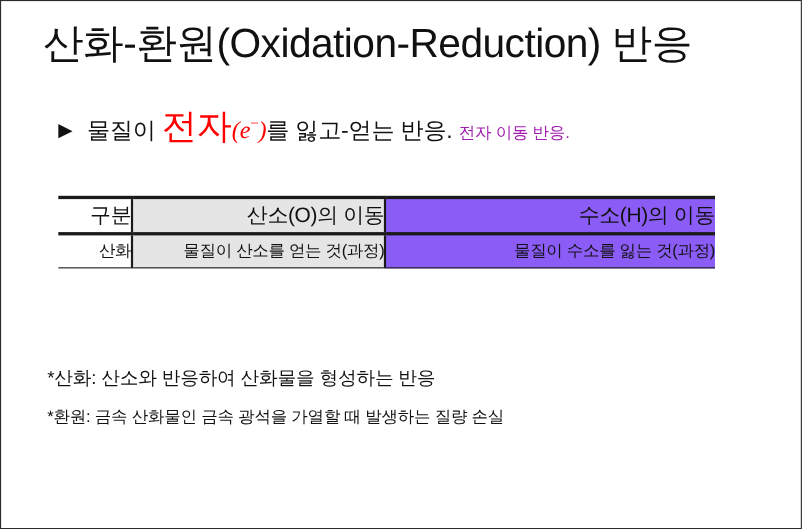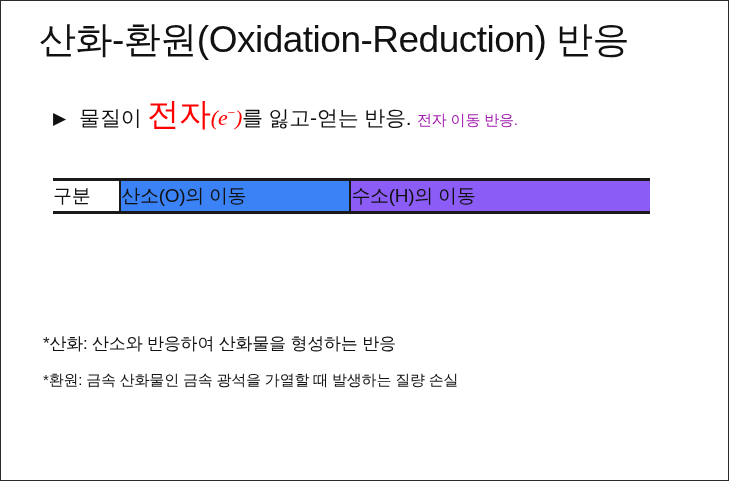--- a/index.html
+++ b/index.html
@@ -84,21 +84,21 @@
     position: absolute;
     left: 52px;
     top: 177px;
     width: 597px;
     border-collapse: collapse;
     table-layout: fixed;
   }
   .compare-table td {
     padding: 0;
     color: #111111;
-    text-align: left;
+    text-align: right;
     vertical-align: middle;
     letter-spacing: -0.3px;
   }
   .compare-table tr.head-row td {
     height: 30px;
     font-size: 19px;
     border-top: 3px solid #1a1a1a;
     border-bottom: 3px solid #1a1a1a;
   }
   .compare-table tr.body-row td {
@@ -115,21 +115,21 @@
   
   .col-label  { width: 62px; }
   .col-oxy    { width: 212px; }
   .col-hyd    { width: 276px; }
 
   
   td.cell-label {
     border-right: 2px solid #1a1a1a;
   }
   td.cell-oxy {
-    background: #3b82f6;
+    background: #e5e5e5;
     border-right: 2px solid #1a1a1a;
   }
   td.cell-hyd {
     background: #8b5cf6;
   }
 
   
   .footnote {
     position: absolute;
     left: 42px;
@@ -159,19 +159,24 @@
       <col class="col-label">
       <col class="col-oxy">
       <col class="col-hyd">
     </colgroup>
     <tbody>
       <tr class="head-row">
         <td class="cell-label">구분</td>
         <td class="cell-oxy">산소(O)의  이동</td>
         <td class="cell-hyd">수소(H)의  이동</td>
       </tr>
+      <tr class="body-row body-row-1">
+        <td class="cell-label">산화</td>
+        <td class="cell-oxy">물질이  산소를  얻는  것(과정)</td>
+        <td class="cell-hyd">물질이  수소를  잃는  것(과정)</td>
+      </tr>
     </tbody>
   </table>
 
   <div class="footnote footnote-1">*산화: 산소와  반응하여  산화물을  형성하는  반응</div>
   <div class="footnote footnote-2">*환원: 금속 산화물인 금속 광석을  가열할  때  발생하는  질량  손실</div>
 
 </div>
 
 </body></html>

